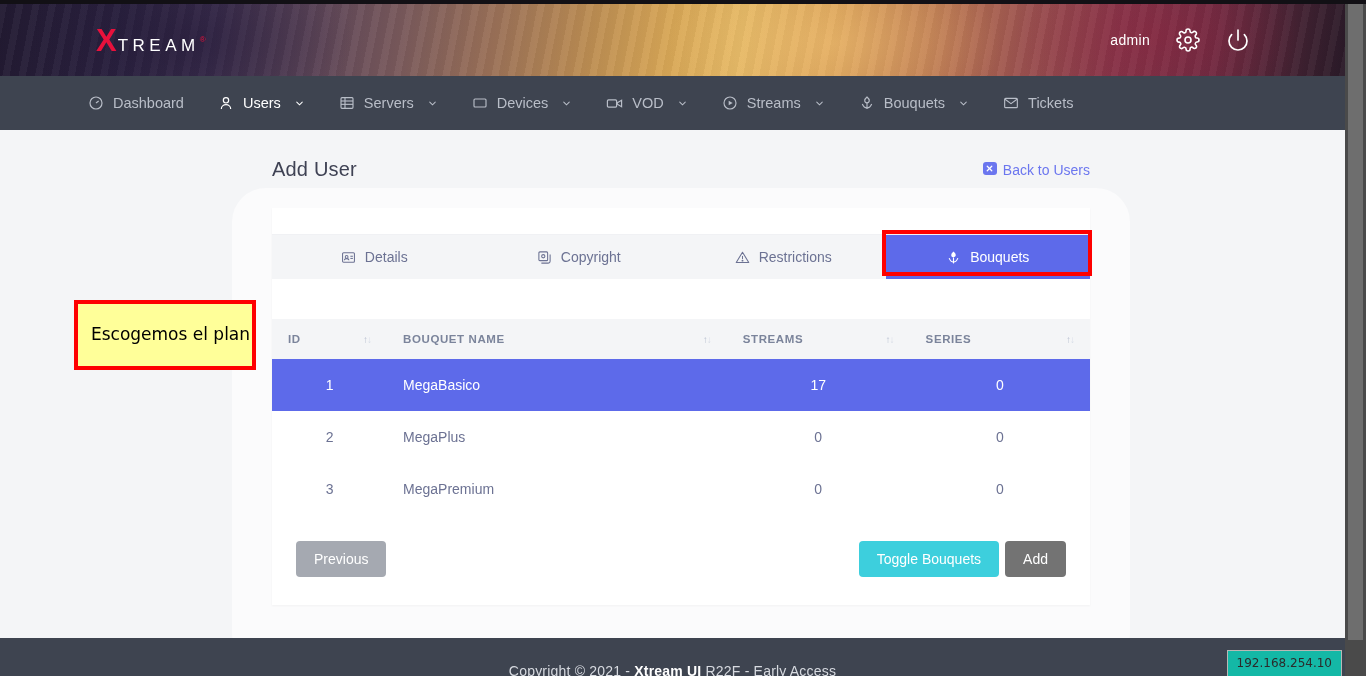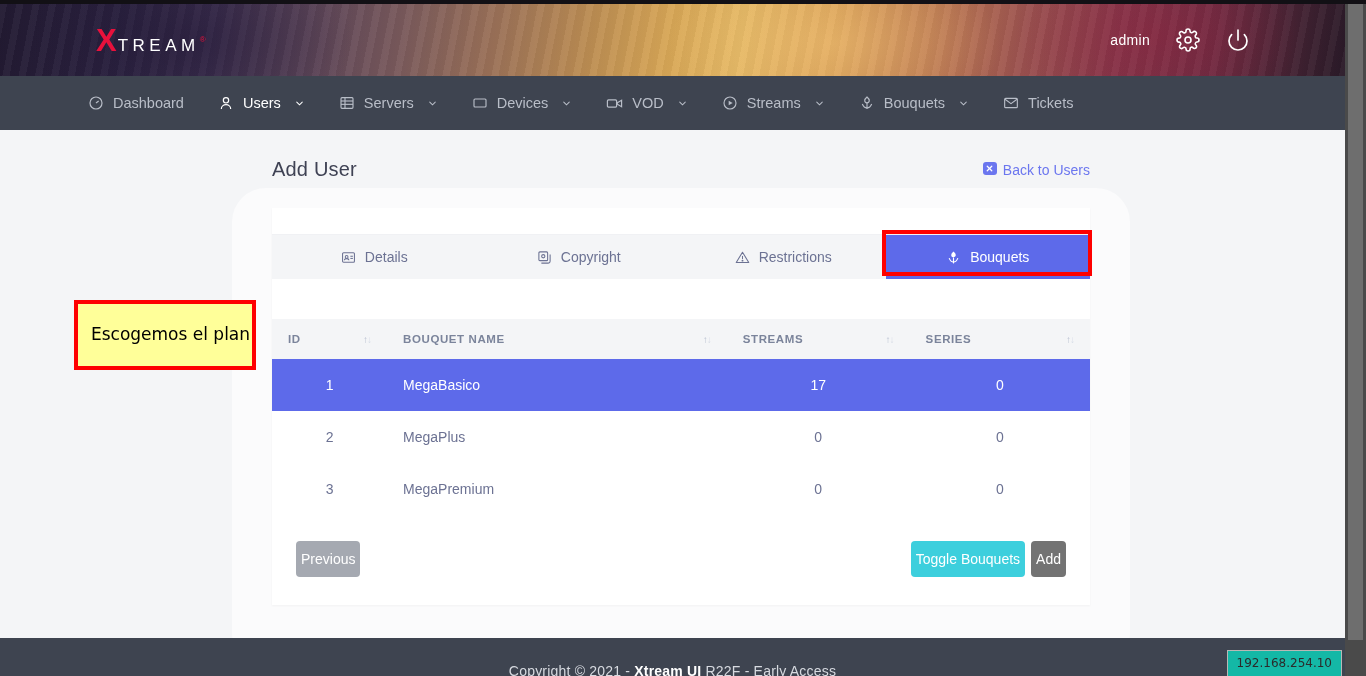--- a/index.html
+++ b/index.html
@@ -342,21 +342,21 @@
     padding: 26px 24px 28px 24px;
     display: flex;
     align-items: center;
     justify-content: space-between;
   }
   .btn {
     border: none;
     border-radius: 4px;
     font-size: 14px;
     font-family: "Liberation Sans", sans-serif;
-    padding: 11px 5px;
+    padding: 11px 18px;
     color: #ffffff;
     cursor: pointer;
     line-height: 1;
   }
   .btn-prev   { background: #a5a9b1; }
   .btn-toggle { background: #3dcfdd; }
   .btn-add    { background: #737373; }
   .footer-right { display: flex; gap: 6px; align-items: center; }
 
   

